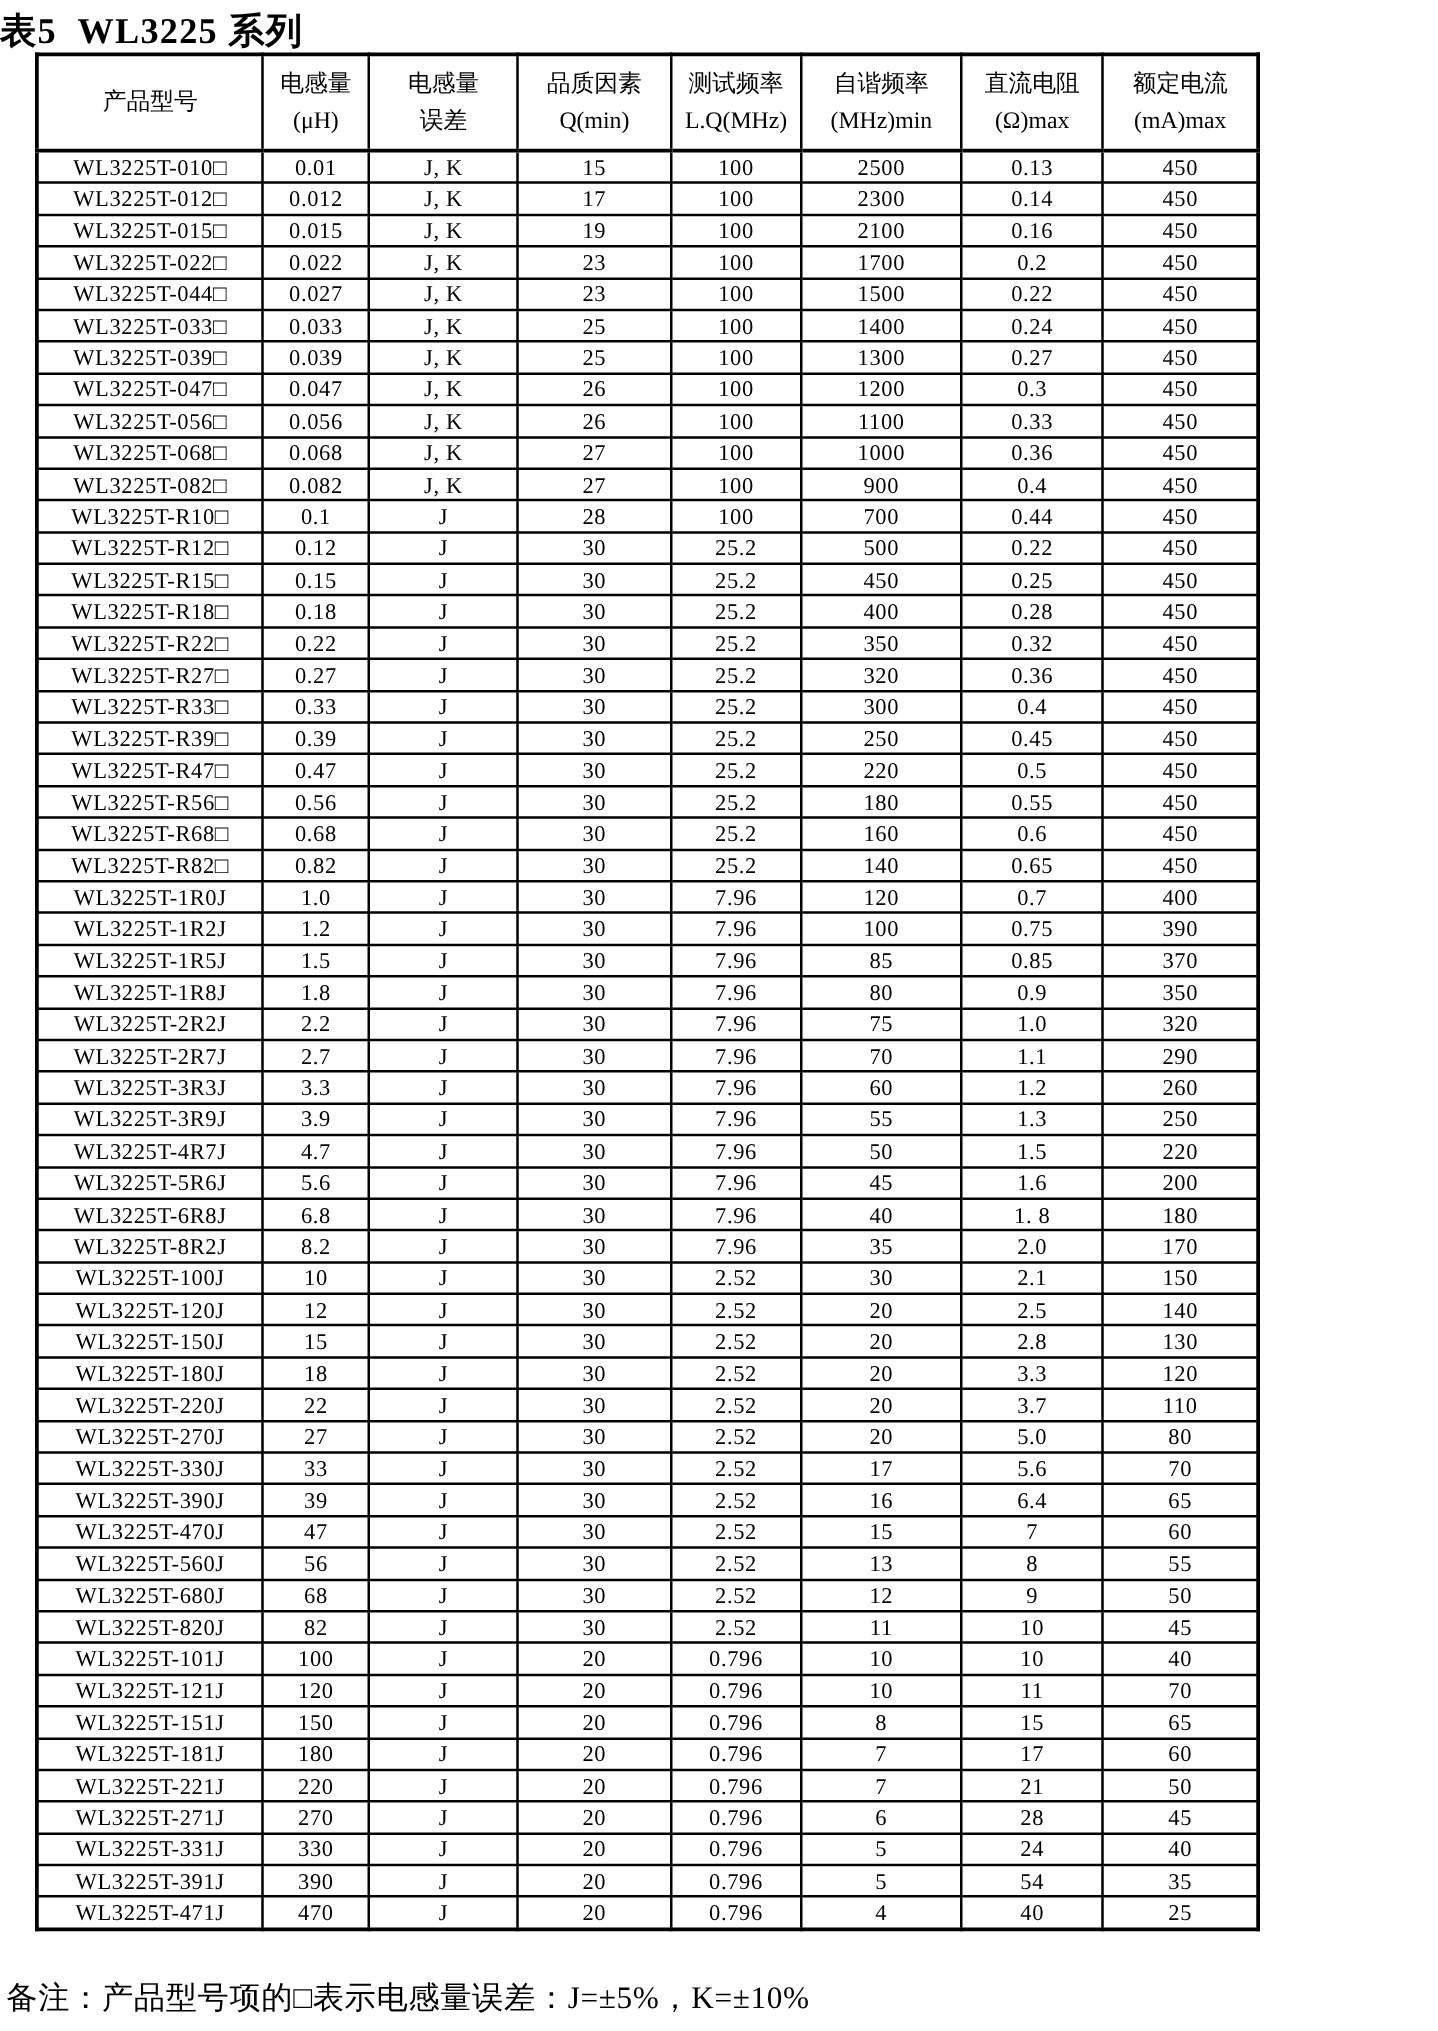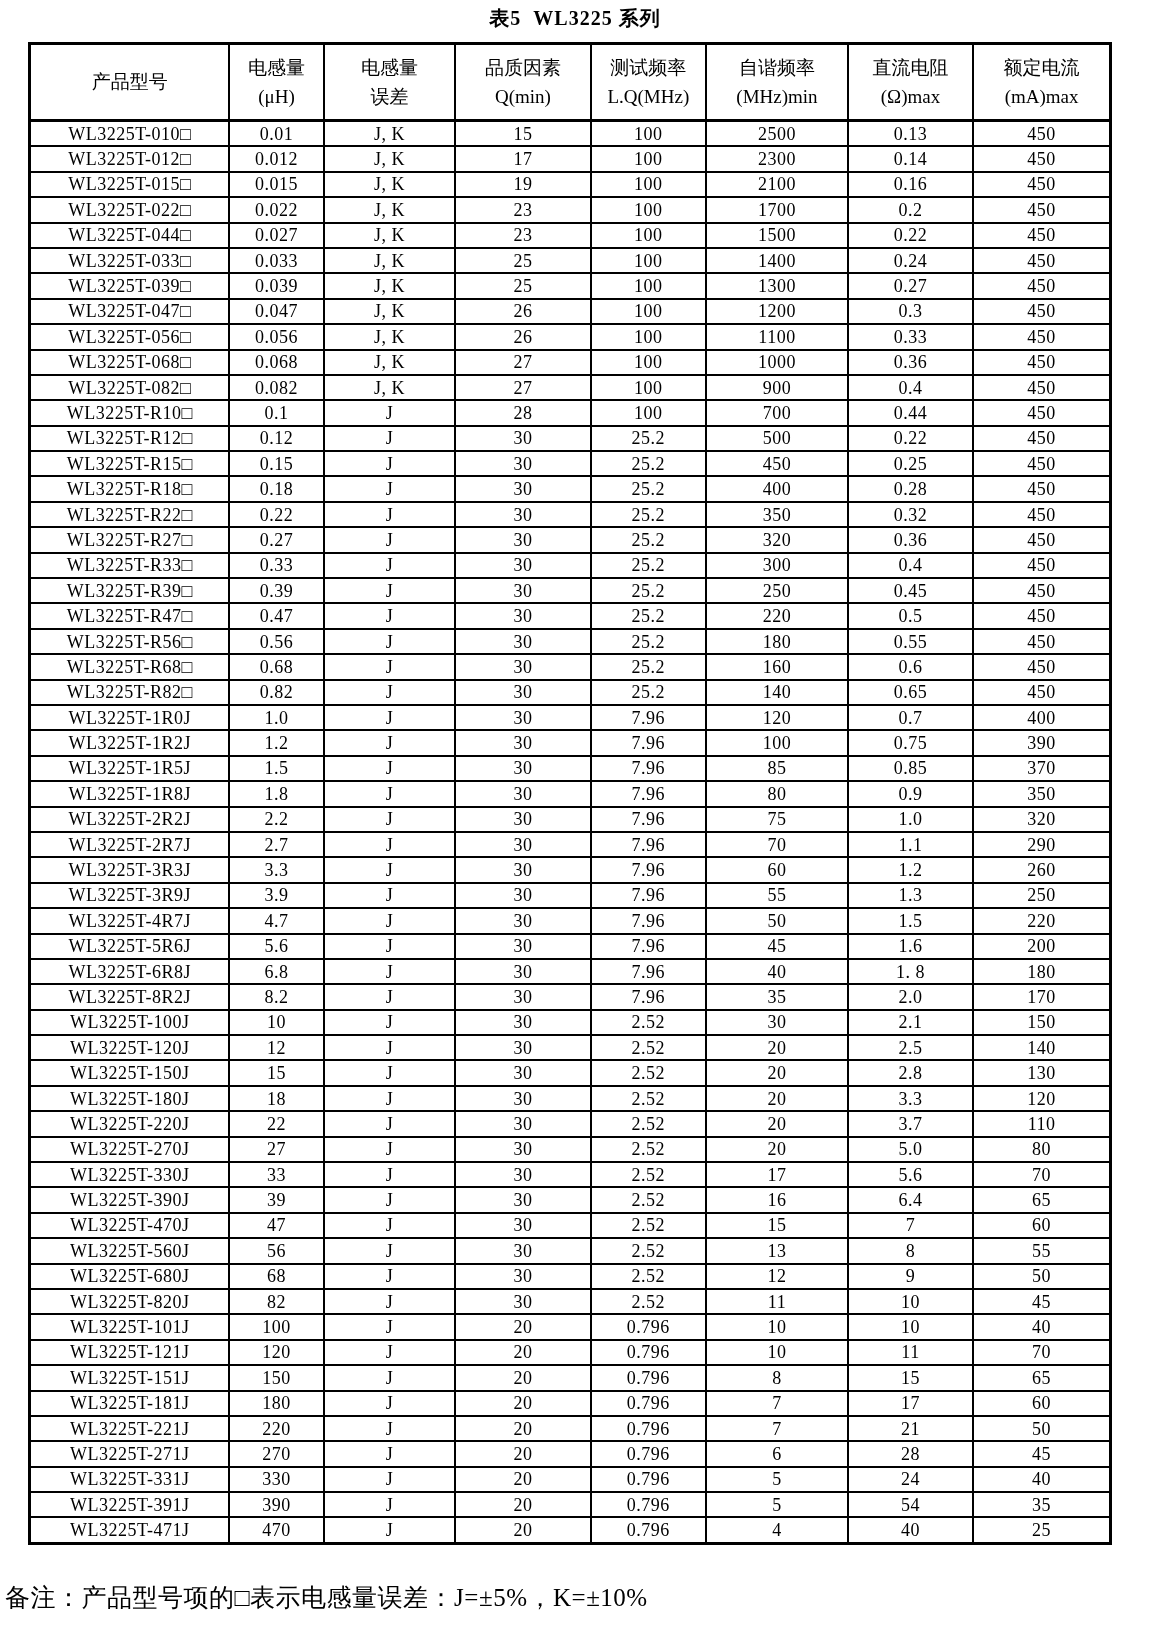--- a/index.html
+++ b/index.html
@@ -18,31 +18,30 @@
     width: 1150px;
     height: 1625px;
     background: #ffffff;
     overflow: hidden;
   }
   .doc-title {
     position: absolute;
     top: 5px;
     left: 0;
     width: 100%;
-    text-align: center;
-    font-size: 20px;
+    font-size: 29px;
     font-weight: bold;
     letter-spacing: 1px;
     white-space: pre;
   }
   table.spec-table {
     position: absolute;
     left: 28px;
     top: 42px;
-    width: 1084px;
+    width: 980px;
     border-collapse: collapse;
     table-layout: fixed;
     border: 3px solid #000000;
   }
   .spec-table th, .spec-table td {
     border: 2px solid #000000;
     text-align: center;
     vertical-align: middle;
     padding: 0;
     overflow: hidden;

